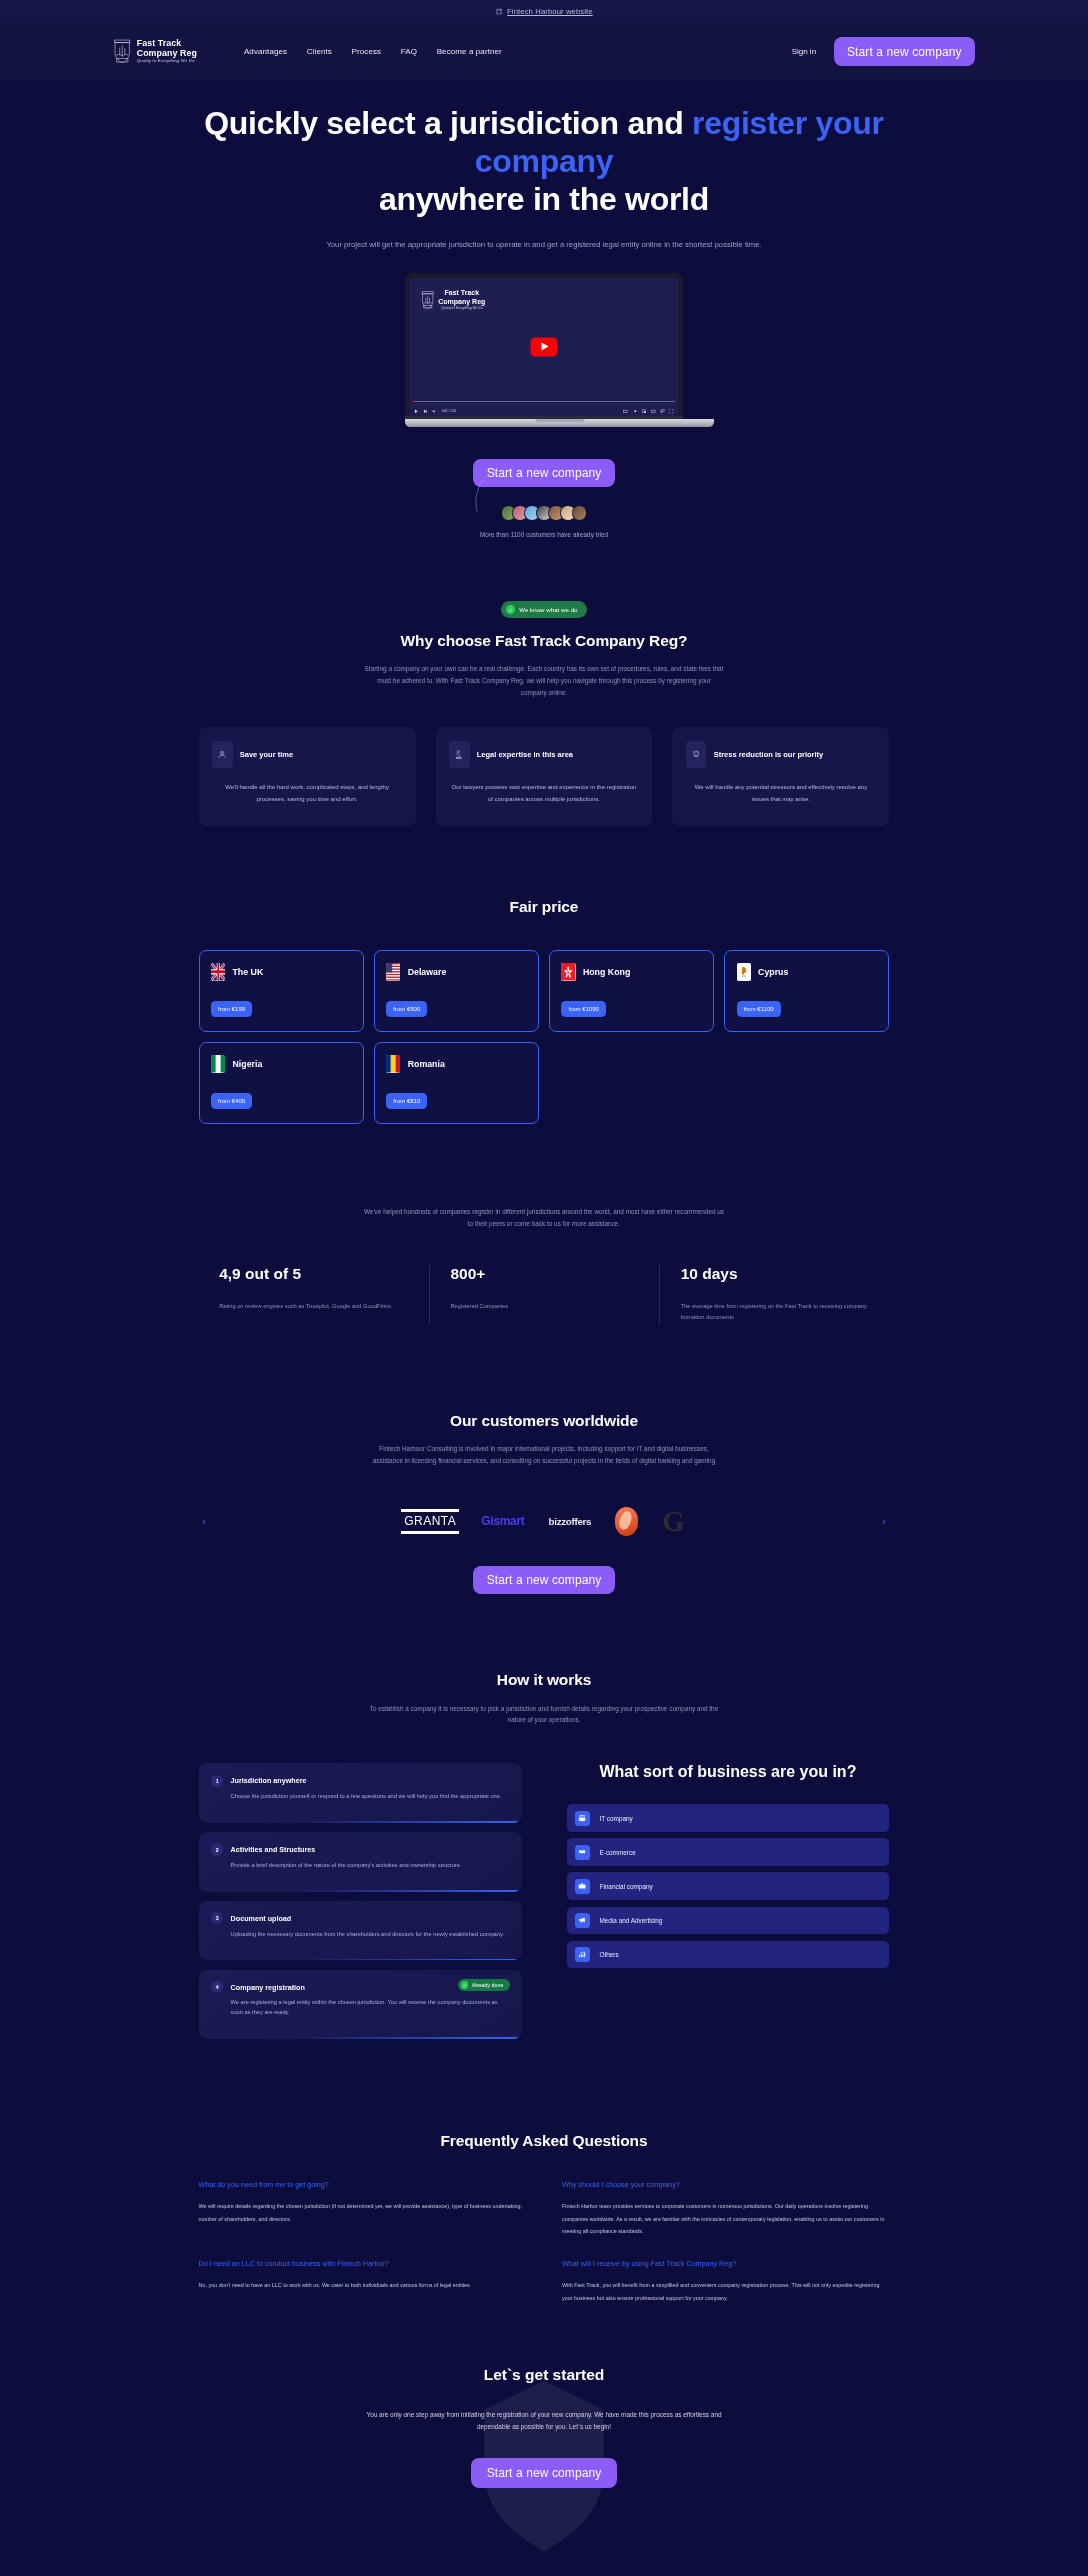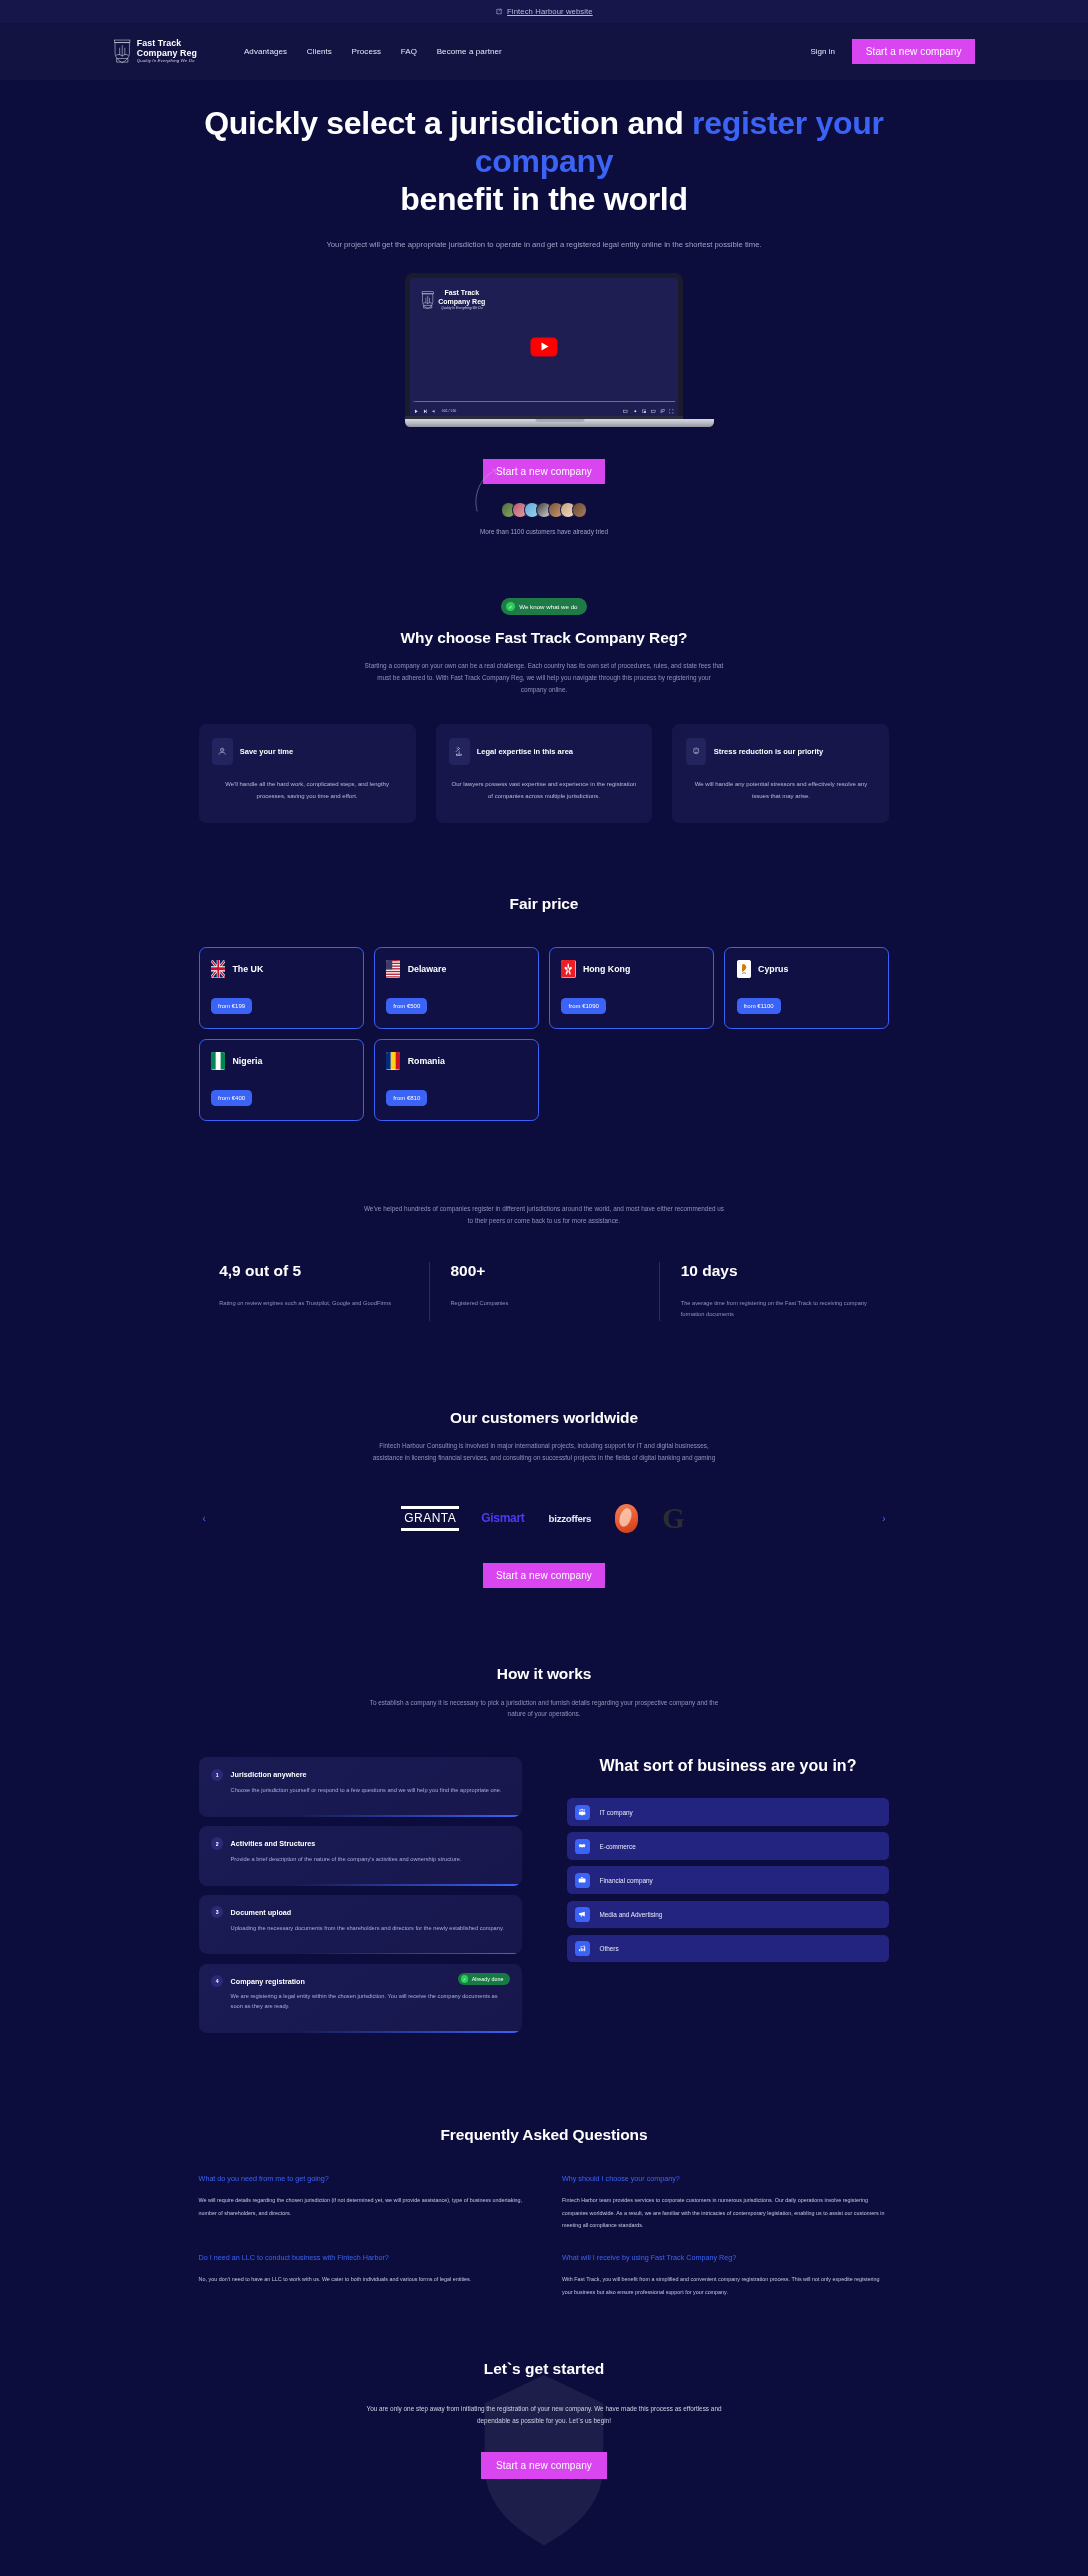--- a/index.html
+++ b/index.html
@@ -23,22 +23,22 @@
   .brand-crest{width:18.5px;height:25px;flex:0 0 18.5px;}
   .brand-txt{line-height:1.04;}
   .brand-l1{font-size:8.8px;font-weight:700;letter-spacing:0.1px;}
   .brand-l2{font-size:8.8px;font-weight:700;letter-spacing:0.1px;}
   .brand-l3{font-size:4.4px;color:#c8cbe4;letter-spacing:0.1px;margin-top:1px;font-style:italic;}
   .nav-links{display:flex;align-items:center;gap:19.6px;margin-left:47px;}
   .nav-links a{color:#e7e9f6;font-size:8px;text-decoration:none;letter-spacing:0.1px;}
   .nav-right{margin-left:auto;display:flex;align-items:center;gap:17.5px;}
   .signin{color:#e7e9f6;font-size:8px;text-decoration:none;}
   .btn-primary{
-    background:#d946ef;color:#fff;border:0;border-radius:0;
-    font-size:10px;padding:7.2px 13.4px;cursor:pointer;font-family:inherit;letter-spacing:0.1px;
+    background:#8b5cf6;color:#fff;border:0;border-radius:8px;
+    font-size:12px;padding:7.2px 13.4px;cursor:pointer;font-family:inherit;letter-spacing:0.1px;
     white-space:nowrap;
   }
 
   
   .hero{padding-top:25px;text-align:center;position:relative;}
   .hero h1{
     font-size:32px;line-height:1.18;font-weight:700;letter-spacing:-0.3px;
     max-width:690px;margin:0 auto;
   }
   .hero h1 .accent{color:#3b63f6;}
@@ -258,21 +258,21 @@
 
     <div class="nav-right">
       <a class="signin" href="#">Sign in</a>
       <button class="btn-primary">Start a new company</button>
     </div>
   </div>
 
   <section class="hero">
     <h1>
       <span>Quickly select a jurisdiction and </span><span class="accent">register your company</span><br>
-      <span>benefit in the world</span>
+      <span>anywhere in the world</span>
     </h1>
     <p class="hero-sub">Your project will get the appropriate jurisdiction to operate in and get a registered legal entity online in the shortest possible time.</p>
 
     <div class="laptop-wrap">
       <div class="laptop-screen">
         <div class="video">
           <div class="video-logo">
             <span class="vcrest">
               <svg viewBox="0 0 26 36" fill="none" stroke="#e9ebf8" stroke-width=".9">
                 <rect x="2" y="1.5" width="22" height="4"></rect>

